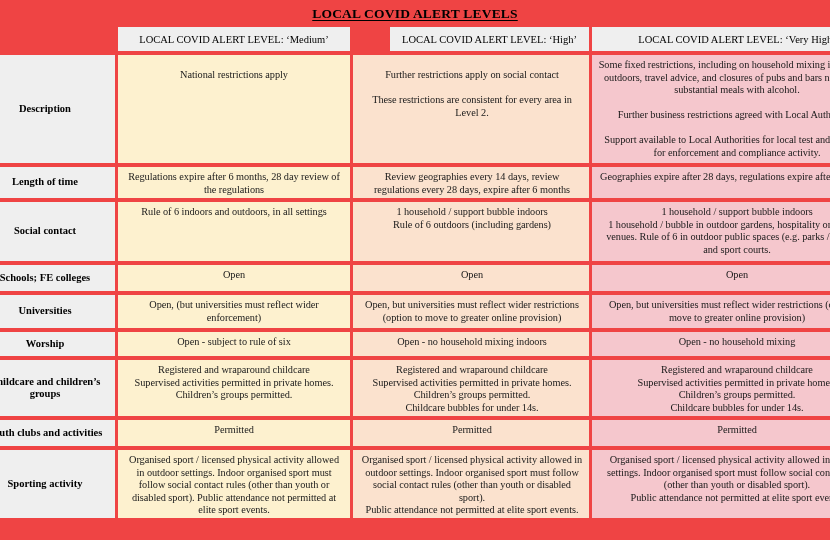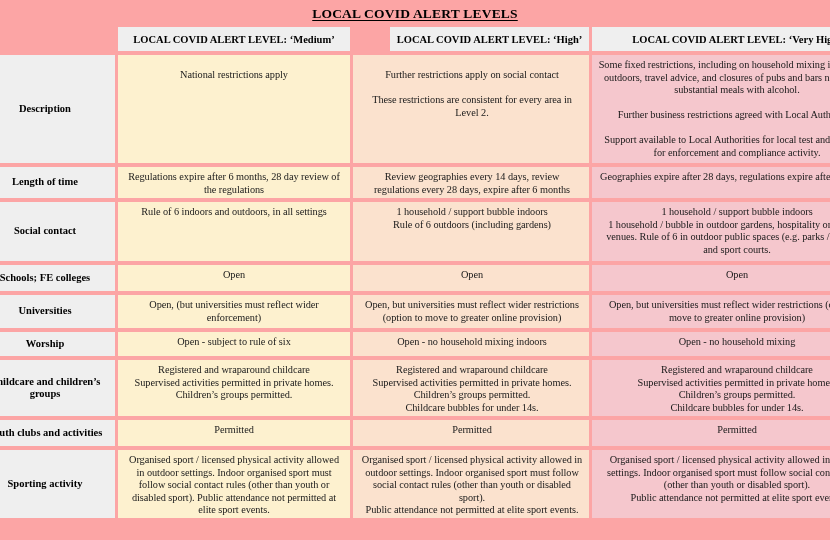--- a/index.html
+++ b/index.html
@@ -1,37 +1,37 @@
 <!DOCTYPE html>
 <html><head>
 <meta charset="utf-8">
 <style>
   html,body { margin:0; padding:0; background:#ffffff; }
   .viewport {
     position:relative; width:830px; height:540px;
-    background:#fca5a5; overflow:hidden;
+    background:#ef4444; overflow:hidden;
     font-family:"Liberation Serif","DejaVu Serif",serif;
     color:#1a1a1a;
   }
   .title {
     position:absolute; top:6px; left:0; width:830px;
     text-align:center; font-weight:bold; font-size:13.5px;
     text-decoration:underline; text-underline-offset:2px;
     letter-spacing:0.2px; color:#000;
   }
   .grid {
     position:absolute; left:-25px; top:27px;
     display:grid;
     grid-template-columns:140px 232px 236px 290px;
     grid-template-rows:24px 108px 31px 59px 26px 33px 24px 56px 26px 68px;
     column-gap:3px; row-gap:4px;
   }
   .corner { background:transparent; }
   .colhead {
-    background:#efefef; font-weight:bold; font-size:10.5px;
+    background:#efefef; font-weight:normal; font-size:10.5px;
     display:flex; align-items:center; justify-content:center;
     text-align:center; padding:8px 6px; box-sizing:border-box;
     color:#000;
   }
   .rh {
     background:#efefef; font-weight:bold; font-size:10.5px;
     line-height:12.5px;
     display:flex; align-items:center; justify-content:center;
     text-align:center; padding:2px 6px; box-sizing:border-box;
     color:#000;

